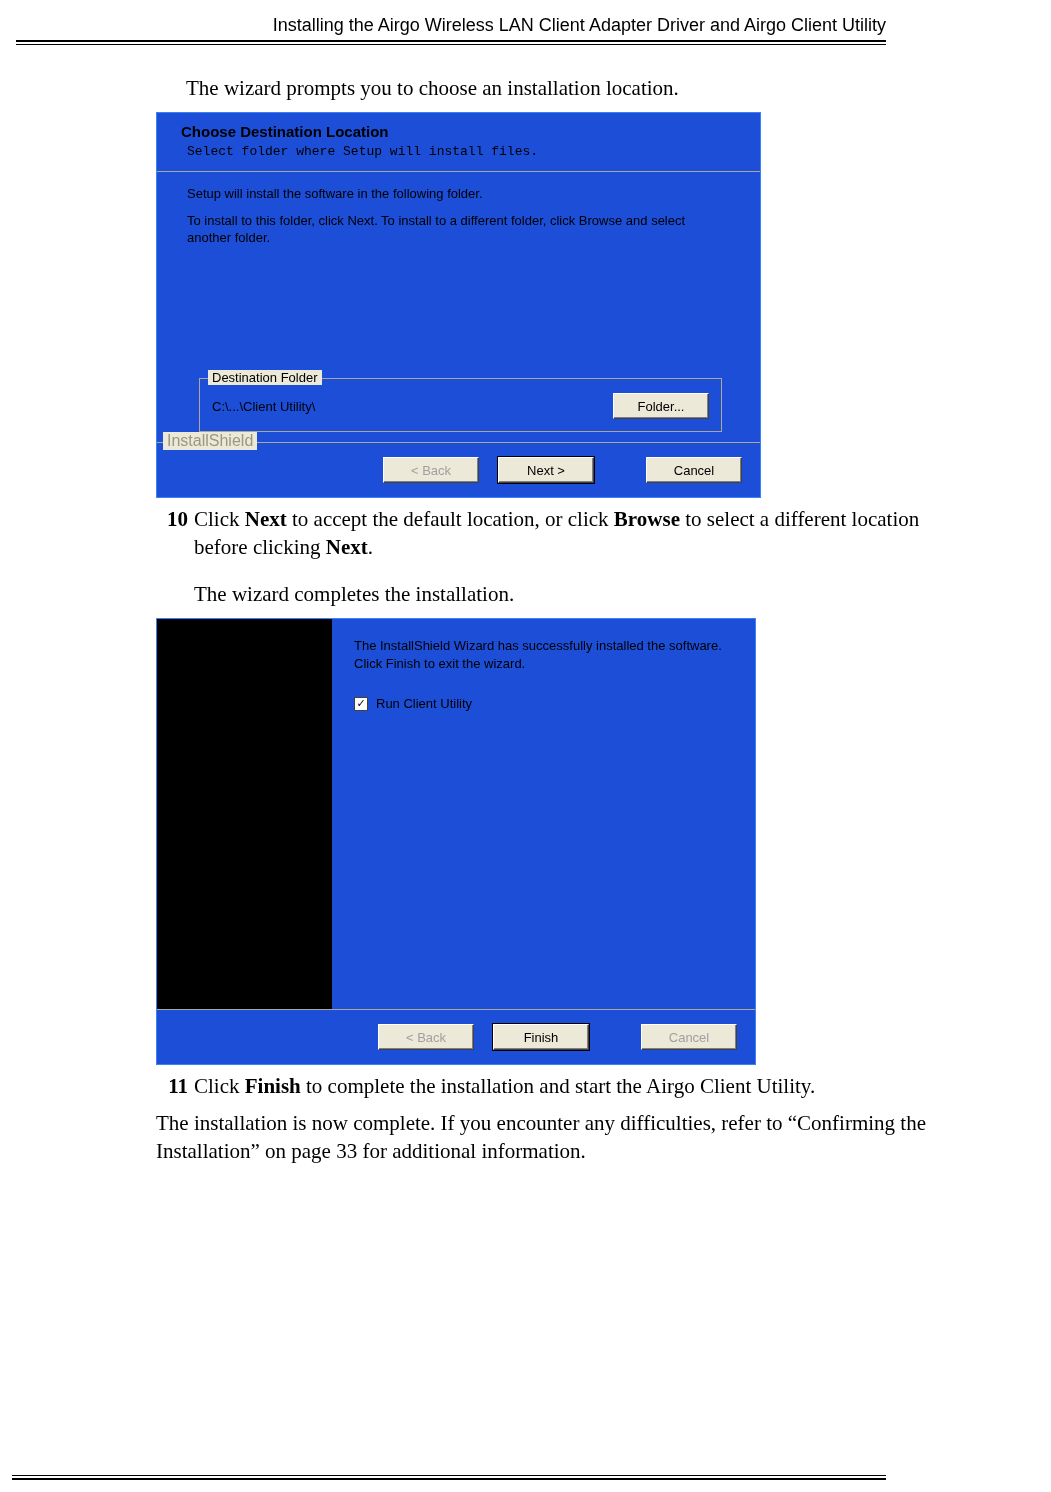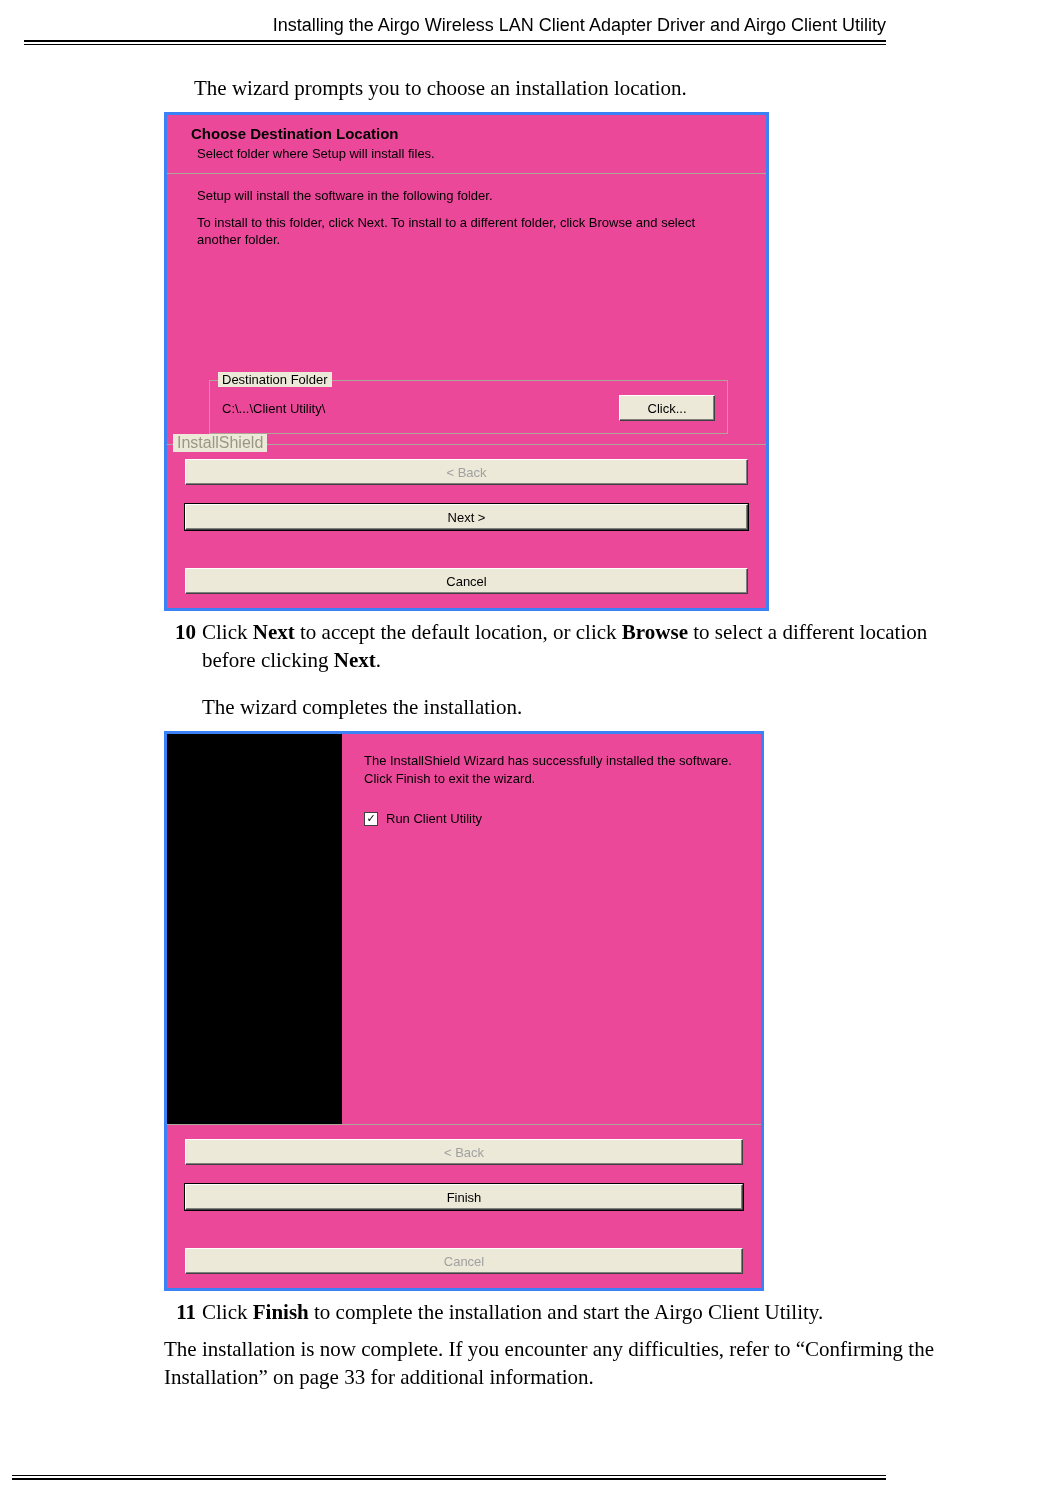--- a/index.html
+++ b/index.html
@@ -7,21 +7,21 @@
     margin: 0;
     padding: 0;
     background: #fff;
     font-family: "Times New Roman", Times, serif;
     color: #000;
     width: 1051px;
   }
   .page {
     width: 898px;
     min-height: 1492px;
-    padding: 15px 12px 12px 24px;
+    padding: 15px 12px 12px 16px;
     position: relative;
   }
   .header-right {
     text-align: right;
     font-family: Arial, Helvetica, sans-serif;
     font-size: 18px;
     margin-bottom: 4px;
   }
   hr.thick { border: none; border-top: 2px solid #000; margin:0; }
   hr.thin  { border: none; border-top: 1px solid #000; margin:0; }
@@ -30,34 +30,34 @@
   .indent-lead { margin-left: 30px; }
   .step { display: flex; font-size: 21px; line-height: 1.3; margin-top: 8px; }
   .step-num { font-weight: bold; width: 32px; flex: 0 0 32px; text-align: right; margin-right: 6px;}
   .step-body { flex: 1; }
   .step-body b { font-weight: bold; }
   .step-follow { margin-left: 38px; font-size: 21px; line-height:1.3; margin-top:20px;}
   .closing { font-size: 21px; line-height:1.3; margin-top: 10px; }
 
   
   .ss {
-    border: 3px solid #3b82f6;
-    background: #ec4899;
+    border: 1px solid #3b82f6;
+    background: #1d4ed8;
     font-family: Tahoma, Arial, sans-serif;
     font-size: 14px;
     color: #000;
     margin-top: 6px;
     margin-bottom: 6px;
   }
   .ss1 { width: 605px; }
   .ss2 { width: 600px; }
 
   .ss-head { padding: 10px 16px 2px 24px; }
   .ss-head .title { font-weight: bold; font-size: 15px; }
-  .ss-head .sub   { font-size: 13px; margin: 4px 0 0 6px; }
+  .ss-head .sub   { font-size: 13px; margin: 4px 0 0 6px; font-family: Liberation Mono, monospace; }
   .ss-divider { height:1px; background:#aca899; margin-top:10px;}
   .ss-body { padding: 14px 30px 10px 30px; min-height: 270px; position: relative; }
   .ss-body p { margin: 0 0 10px 0; font-size: 13px; line-height: 1.3; }
 
   
   .groupbox {
     position: absolute;
     left: 42px; right: 38px; bottom: 10px;
     border: 1px solid #aca899;
     padding: 14px 12px 12px 12px;
@@ -88,21 +88,21 @@
   .btn.default { outline: 1px solid #000; }
 
   .wizard-footer-wrap { position: relative; }
   .installshield-label {
     position:absolute; left:6px; top:-10px;
     font-size:16px; color:#9a9784; background:#ece9d8; padding:0 4px;
   }
   .wizard-footer {
     border-top: 1px solid #aca899;
     padding: 14px 18px 14px 18px;
-    display:flex; justify-content:flex-end; gap:19px;flex-direction:column;
+    display:flex; justify-content:flex-end; gap:19px;
   }
 
   
   .ss2-body { display:flex; height: 390px; }
   .ss2-left { width: 175px; background:#000; }
   .ss2-right { flex:1; padding: 18px 18px 10px 22px; position:relative; }
   .ss2-right .title2 { font-weight:bold; font-size:15px; margin-bottom:16px; }
   .ss2-right p { font-size:13px; line-height:1.35; margin:0 0 24px 0; }
   .chk-row { display:flex; align-items:center; gap:8px; font-size:13px; }
   .chkbox {
@@ -146,21 +146,21 @@
       <div class="ss-divider"></div>
 
       <div class="ss-body">
         <p>Setup will install the software in the following folder.</p>
         <p>To install to this folder, click Next. To install to a different folder, click Browse and select another folder.</p>
 
         <div class="groupbox">
           <span class="groupbox-label">Destination Folder</span>
           <div class="groupbox-row">
             <span class="path">C:\...\Client Utility\</span>
-            <span class="btn">Click...</span>
+            <span class="btn">Folder...</span>
           </div>
         </div>
       </div>
 
       <div class="wizard-footer-wrap">
         <span class="installshield-label">InstallShield</span>
         <div class="wizard-footer">
           <span class="btn disabled">&lt; Back</span>
           <span class="btn default">Next &gt;</span>
           <span style="width:14px"></span>

